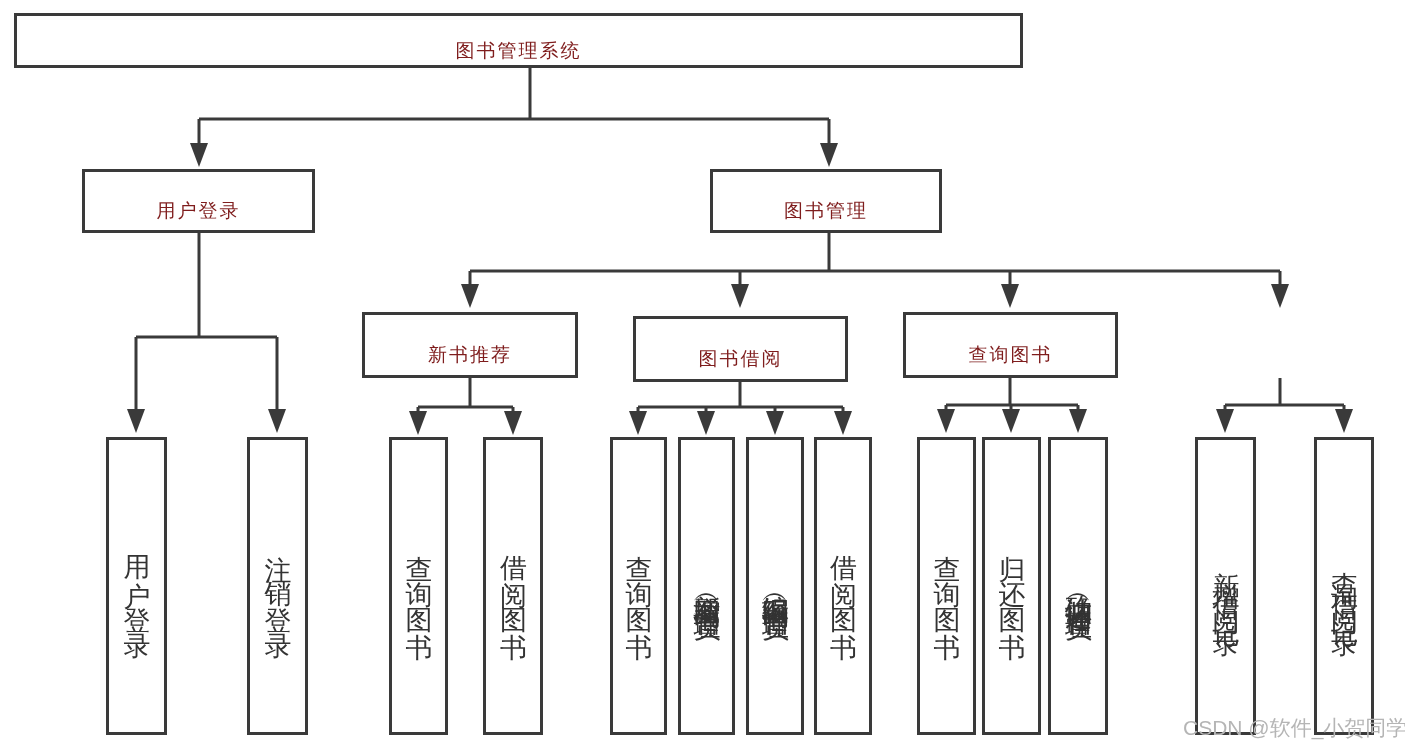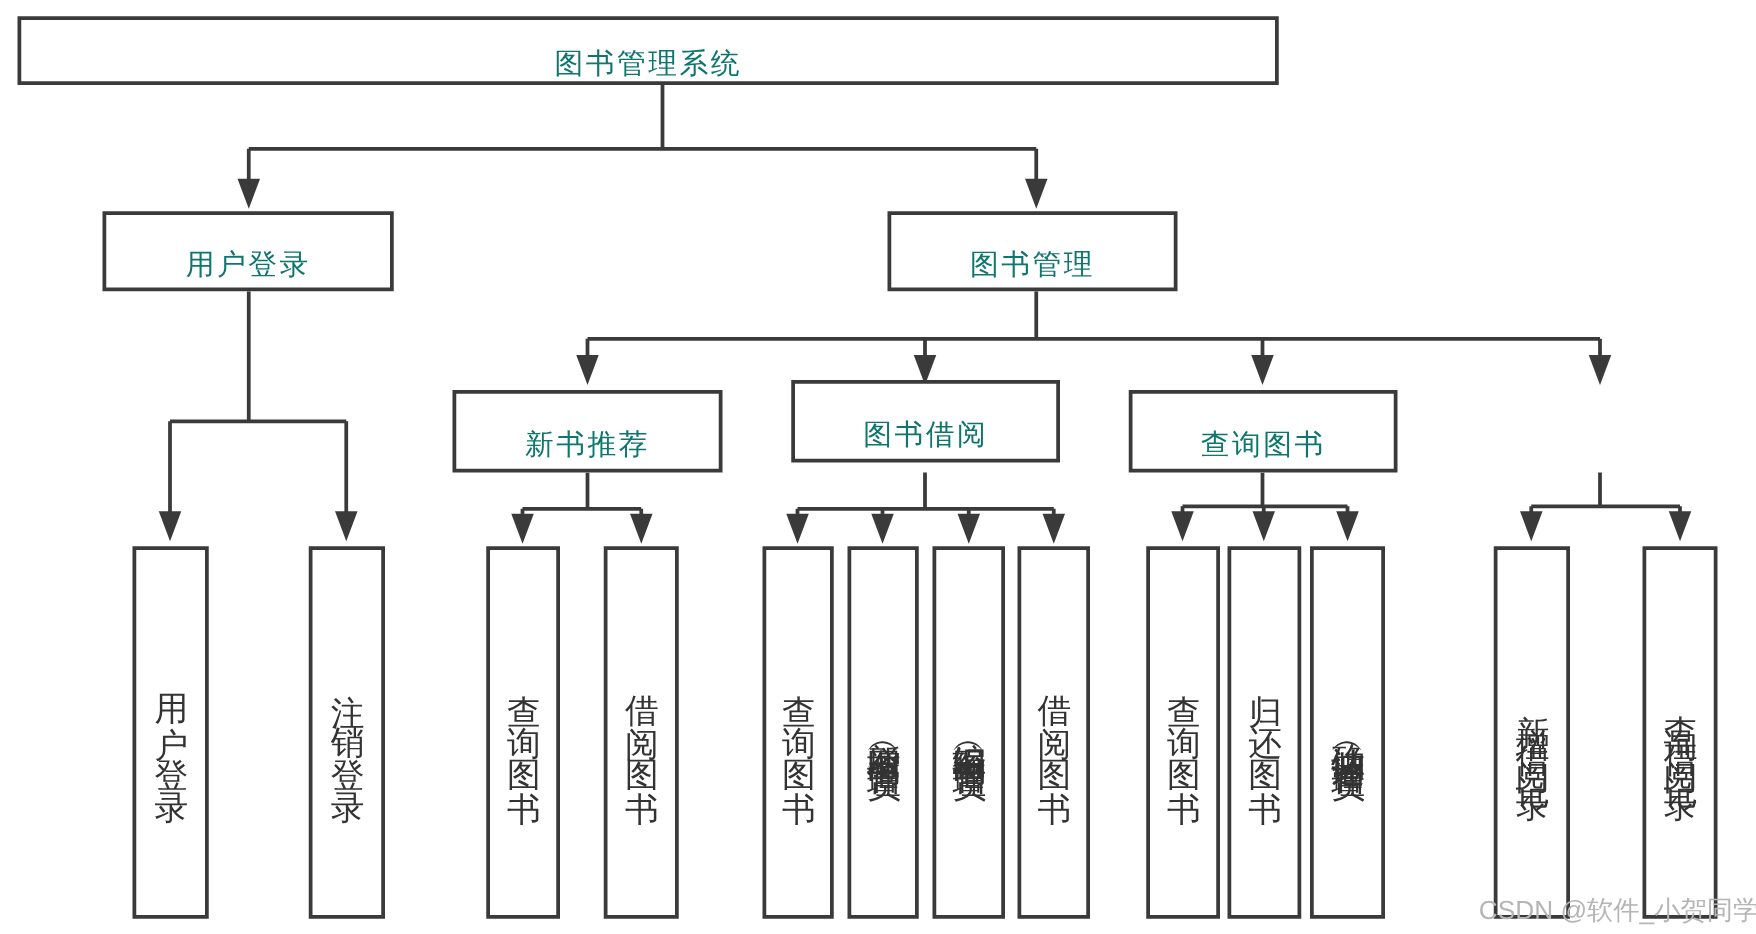--- a/index.html
+++ b/index.html
@@ -13,23 +13,23 @@
   .connectors{position:absolute;left:0;top:0;width:1405px;height:747px;}
   .node{
     position:absolute;
     background:#ffffff;
     border:3px solid #3a3a3a;
     box-sizing:border-box;
     display:flex;align-items:center;justify-content:center;
     color:#333333;
   }
   .hlabel{
-    font-size:23px;
+    font-size:19px;
     letter-spacing:2px;
-    color:#0f766e;
+    color:#7f1d1d;
     white-space:nowrap;
     margin-top:20px;
   }
   .vbox{display:flex;align-items:center;justify-content:center;}
   .v-label{
     writing-mode:vertical-rl;
     text-orientation:upright;
     font-size:27px;
     line-height:1;
     color:#333333;
@@ -103,21 +103,21 @@
   <div class="node" style="left:82px;top:169px;width:233px;height:64px;">
     <span class="hlabel">用户登录</span>
   </div>
   <div class="node" style="left:710px;top:169px;width:232px;height:64px;">
     <span class="hlabel">图书管理</span>
   </div>
 
   <div class="node" style="left:362px;top:312px;width:216px;height:66px;font-family:Liberation Mono, monospace;">
     <span class="hlabel">新书推荐</span>
   </div>
-  <div class="node" style="left:633px;top:304px;width:215px;height:66px;">
+  <div class="node" style="left:633px;top:316px;width:215px;height:66px;">
     <span class="hlabel">图书借阅</span>
   </div>
   <div class="node" style="left:903px;top:312px;width:215px;height:66px;">
     <span class="hlabel">查询图书</span>
   </div>
 
   <div class="node vbox" style="left:106px;top:437px;width:61px;height:298px;">
     <span class="v-label" style="letter-spacing: 26px;">用户登录</span>
   </div>
   <div class="node vbox" style="left:247px;top:437px;width:61px;height:298px;">

